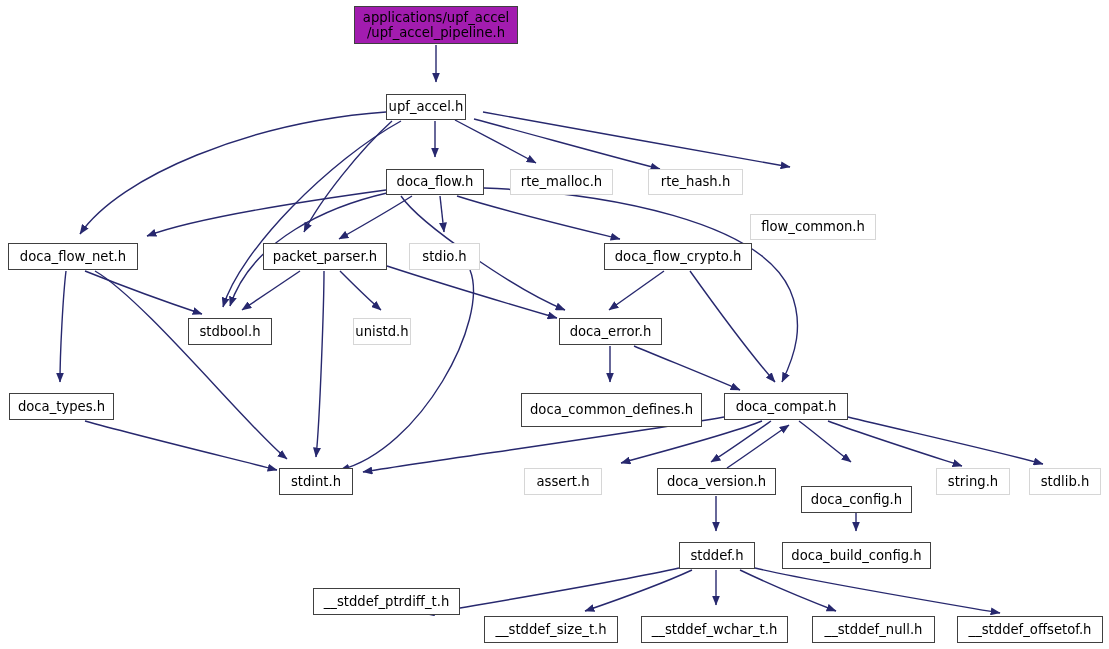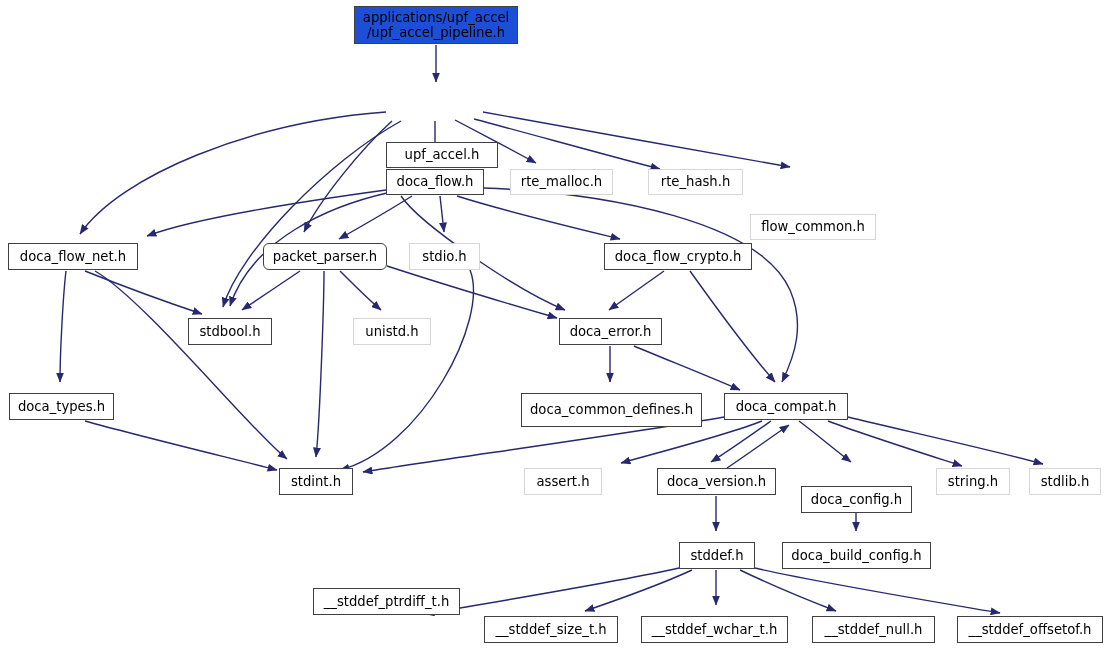--- a/index.html
+++ b/index.html
@@ -31,21 +31,21 @@
     text-align: center;
     background: #ffffff;
     color: #000000;
     font-size: 13.2px;
     line-height: 14px;
     white-space: nowrap;
     letter-spacing: 0px;
   }
   .node.solid  { border: 1.4px solid #404040; }
   .node.faded  { border: 1.2px solid #d6d6d6; }
-  .node.root   { border: 1.4px solid #404040; background: #1d4ed8; }
+  .node.root   { border: 1.4px solid #404040; background: #a21caf; }
   .node.root .nlabel { line-height: 15px; white-space: pre; }
   .nlabel { pointer-events: none; }
 </style>
 </head>
 <body>
 
 <div id="canvas">
 
   <svg id="edge-layer" viewBox="0 0 1109 649" xmlns="http://www.w3.org/2000/svg">
     <defs>
@@ -97,51 +97,51 @@
         <path d="M740,570 C765,582 805,599 836,611" marker-end="url(#ah)"></path>
         <path d="M755,568 C810,581 930,601 1000,613" marker-end="url(#ah)"></path>
       </g>
   </svg>
 
   <div id="nodes">
       <div class="node root" style="left: 354px; top: 6px; width: 164px; height: 38px;">
         <span class="nlabel">applications/upf_accel
 /upf_accel_pipeline.h</span>
       </div>
-      <div class="node solid" style="left: 386px; top: 94px; width: 112px; height: 26px; margin-top: 48px;">
+      <div class="node solid" style="left: 386px; top: 94px; width: 80px; height: 26px;">
         <span class="nlabel">upf_accel.h</span>
       </div>
       <div class="node solid" style="left: 386px; top: 169px; width: 98px; height: 26px;">
         <span class="nlabel">doca_flow.h</span>
       </div>
       <div class="node faded" style="left: 510px; top: 169px; width: 103px; height: 26px;">
         <span class="nlabel">rte_malloc.h</span>
       </div>
       <div class="node faded" style="left: 648px; top: 169px; width: 95px; height: 26px; text-align: center;">
         <span class="nlabel">rte_hash.h</span>
       </div>
       <div class="node faded" style="left: 750px; top: 169px; width: 126px; height: 26px; margin-top: 45px;">
         <span class="nlabel">flow_common.h</span>
       </div>
       <div class="node solid" style="left: 8px; top: 243px; width: 130px; height: 27px;">
         <span class="nlabel">doca_flow_net.h</span>
       </div>
-      <div class="node solid" style="left: 263px; top: 243px; width: 124px; height: 27px; border-radius: 6px;">
+      <div class="node solid" style="left: 263px; top: 243px; width: 124px; height: 27px;">
         <span class="nlabel">packet_parser.h</span>
       </div>
       <div class="node faded" style="left: 409px; top: 243px; width: 71px; height: 27px;">
         <span class="nlabel">stdio.h</span>
       </div>
       <div class="node solid" style="left: 604px; top: 243px; width: 148px; height: 27px;">
         <span class="nlabel">doca_flow_crypto.h</span>
       </div>
       <div class="node solid" style="left: 188px; top: 318px; width: 84px; height: 27px;">
         <span class="nlabel">stdbool.h</span>
       </div>
-      <div class="node faded" style="left: 353px; top: 318px; width: 78px; height: 27px;">
+      <div class="node faded" style="left: 353px; top: 318px; width: 58px; height: 27px;">
         <span class="nlabel">unistd.h</span>
       </div>
       <div class="node solid" style="left: 559px; top: 318px; width: 103px; height: 27px;">
         <span class="nlabel">doca_error.h</span>
       </div>
       <div class="node solid" style="left: 9px; top: 393px; width: 105px; height: 27px;">
         <span class="nlabel">doca_types.h</span>
       </div>
       <div class="node solid" style="left: 521px; top: 393px; width: 181px; height: 34px;">
         <span class="nlabel">doca_common_defines.h</span>

